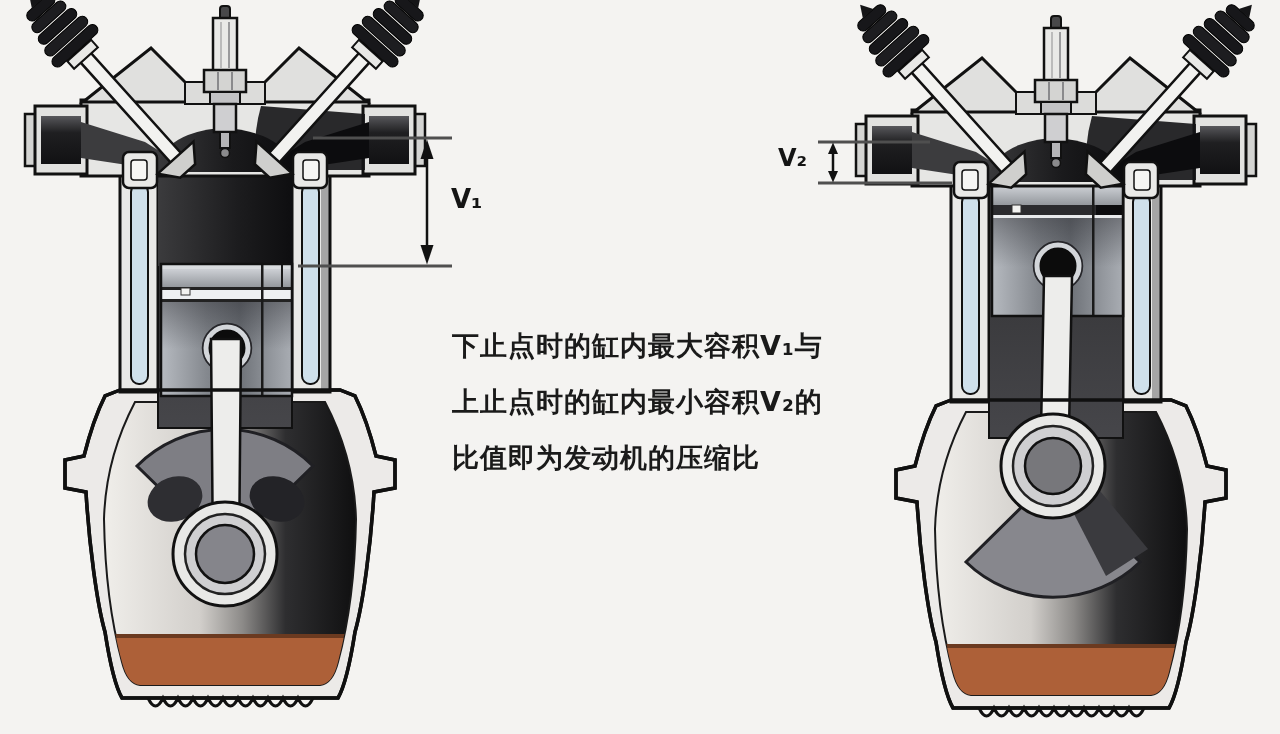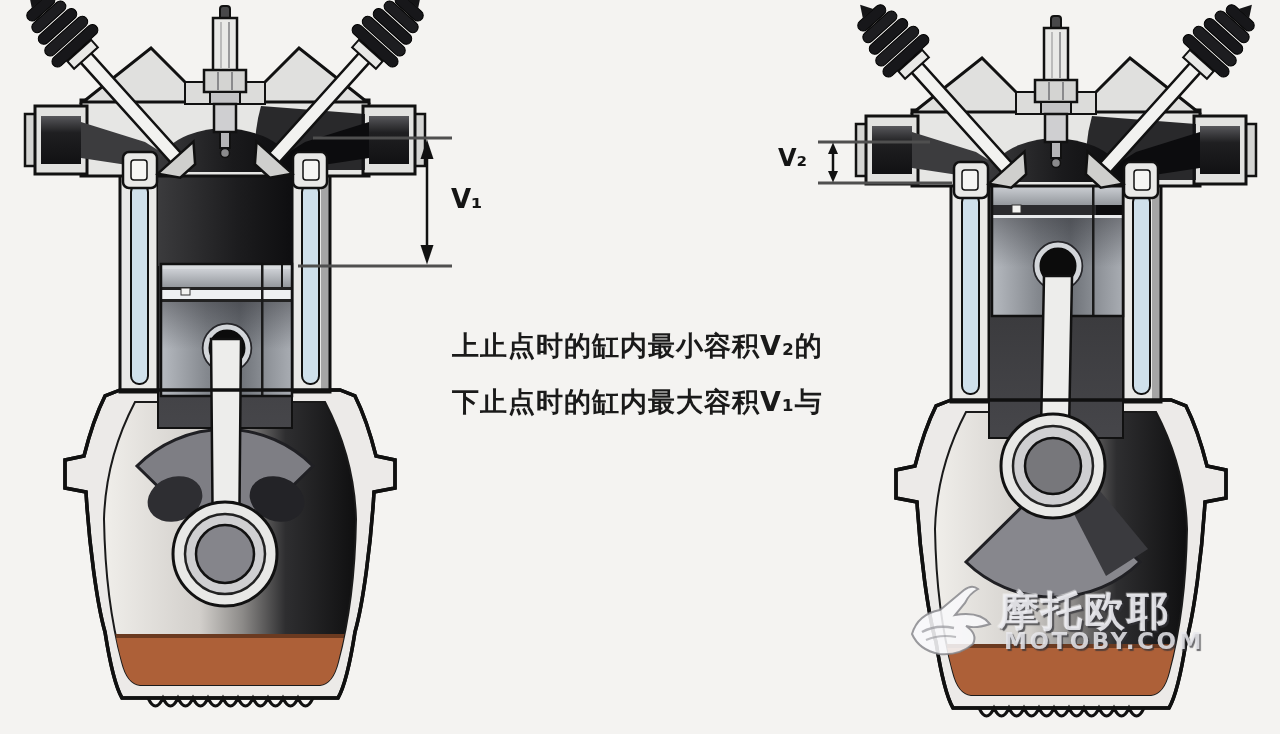--- a/index.html
+++ b/index.html
@@ -258,28 +258,19 @@
   <g fill="#111">
     <polygon points="833,142.5 828,154 838,154"></polygon>
     <polygon points="833,182.5 828,171 838,171"></polygon>
   </g>
 </svg>
 
 <div class="dim-label" id="v1-label">V₁</div>
 <div class="dim-label" id="v2-label">V₂</div>
 
 <div id="desc">
+  <div>下止点时的缸内最大容积V₁与</div>
   <div>上止点时的缸内最小容积V₂的</div>
-  <div>下止点时的缸内最大容积V₁与</div>
+  <div>比值即为发动机的压缩比</div>
 </div>
 
-<div id="watermark">
-  <svg id="wm-logo" width="94" height="84" viewBox="0 0 94 84">
-    <path d="M10,54 Q16,34 38,30 L62,10 Q70,4 76,9 Q67,14 63,23 L53,35 Q78,31 88,44
-             Q73,49 64,46 Q76,54 71,64 Q57,76 37,74 Q17,70 10,54 Z" fill="rgba(248,248,250,0.88)" stroke="rgba(130,130,135,0.8)" stroke-width="2"></path>
-    <path d="M20,52 Q34,44 52,48" fill="none" stroke="rgba(150,150,155,0.7)" stroke-width="2.5"></path>
-    <path d="M24,60 Q38,54 54,57" fill="none" stroke="rgba(150,150,155,0.6)" stroke-width="2"></path>
-  </svg>
-  <div id="wm-cn">摩托欧耶</div>
-  <div id="wm-url">MOTOBY.COM</div>
+
 </div>
 
-</div>
-
 </body></html>

